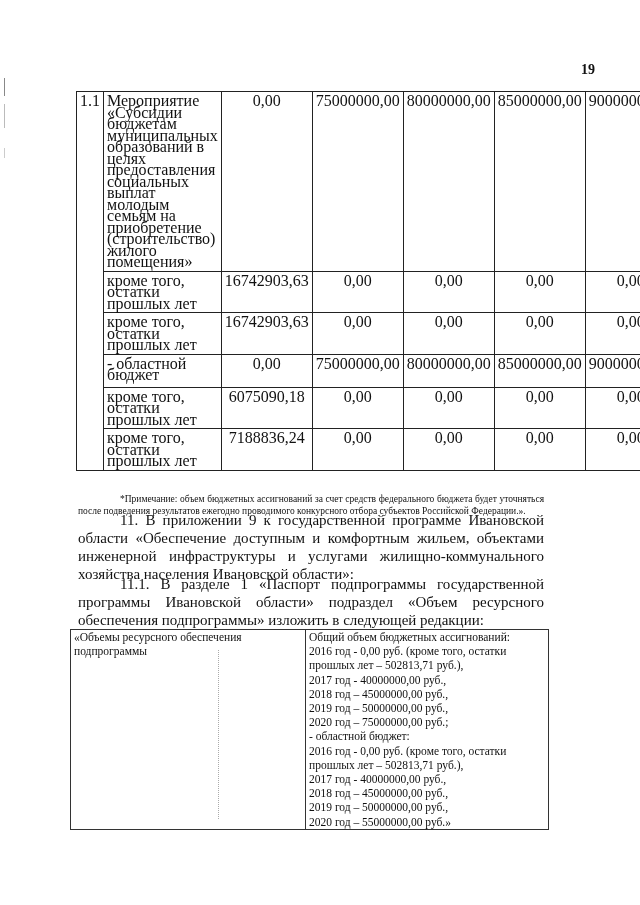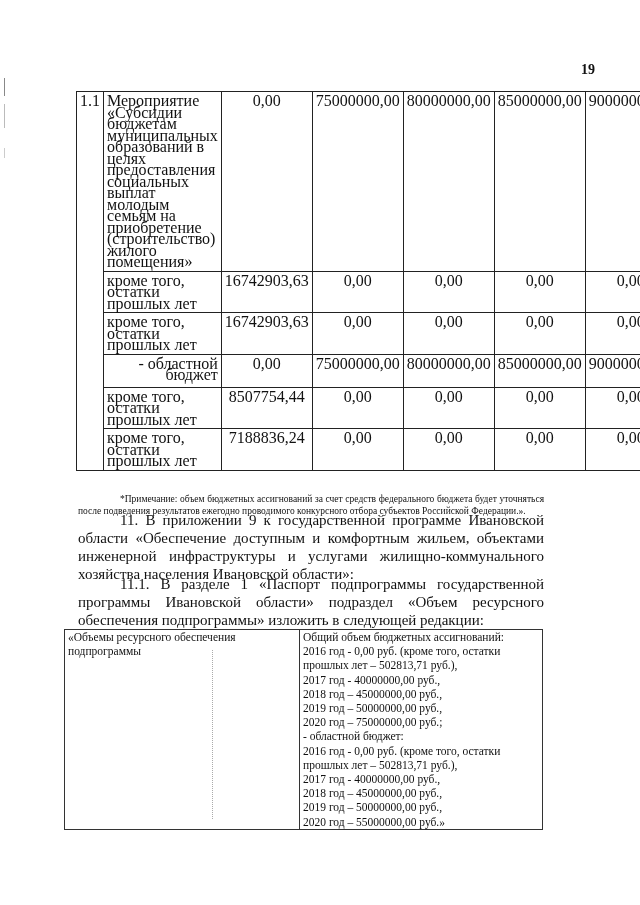--- a/index.html
+++ b/index.html
@@ -14,21 +14,21 @@
   .c0 { width: 15px; }
   .c1 { width: 106px; }
   .c2 { width: 61px; }
   .cv { width: 61px; }
   .note { position: absolute; left: 78px; top: 470px; width: 466px; font-size: 9.5px; line-height: 11.5px;
           text-align: justify; }
   .note .first { text-indent: 42px; display: block; margin-top: 24px; }
   .para { position: absolute; left: 78px; width: 466px; font-size: 15px; line-height: 18px;
           text-align: justify; text-align-last: left; }
   .para .ind { display: inline-block; width: 42px; }
-  table.res { position: absolute; left: 64px; top: 629px; border-collapse: collapse;
+  table.res { position: absolute; left: 70px; top: 629px; border-collapse: collapse;
               font-size: 11.5px; line-height: 14.2px; }
   table.res td { border: 1px solid #333; vertical-align: top; padding: 0 3px; }
   table.res td.left { width: 228px; position: relative; }
   table.res td.right { width: 236px; }
   .dotted { position: absolute; left: 147px; top: 20px; bottom: 10px; border-left: 1px dotted #aaa; }
   .line { display: block; }
 </style>
 </head>
 <body>
 
@@ -62,31 +62,31 @@
         <td class="c0" style="border-top: none; border-bottom: none;"></td>
         <td class="c1" style="height: 26px;">кроме того, остатки прошлых лет</td>
         <td class="num c2">16742903,63</td>
         <td class="num cv">0,00</td>
         <td class="num cv">0,00</td>
         <td class="num cv">0,00</td>
         <td class="num cv">0,00</td>
       </tr>
       <tr>
         <td class="c0" style="border-top: none; border-bottom: none;"></td>
-        <td class="c1" style="height: 26px; text-align: right;">- областной бюджет</td>
+        <td class="c1" style="height: 26px;">- областной бюджет</td>
         <td class="num c2">0,00</td>
         <td class="num cv">75000000,00</td>
         <td class="num cv">80000000,00</td>
         <td class="num cv">85000000,00</td>
         <td class="num cv">90000000,00</td>
       </tr>
       <tr>
         <td class="c0" style="border-top: none; border-bottom: none;"></td>
         <td class="c1" style="height: 26px;">кроме того, остатки прошлых лет</td>
-        <td class="num c2">8507754,44</td>
+        <td class="num c2">6075090,18</td>
         <td class="num cv">0,00</td>
         <td class="num cv">0,00</td>
         <td class="num cv">0,00</td>
         <td class="num cv">0,00</td>
       </tr>
       <tr>
         <td class="c0" style="border-top: none;"></td>
         <td class="c1" style="height: 26px;">кроме того, остатки прошлых лет</td>
         <td class="num c2">7188836,24</td>
         <td class="num cv">0,00</td>

